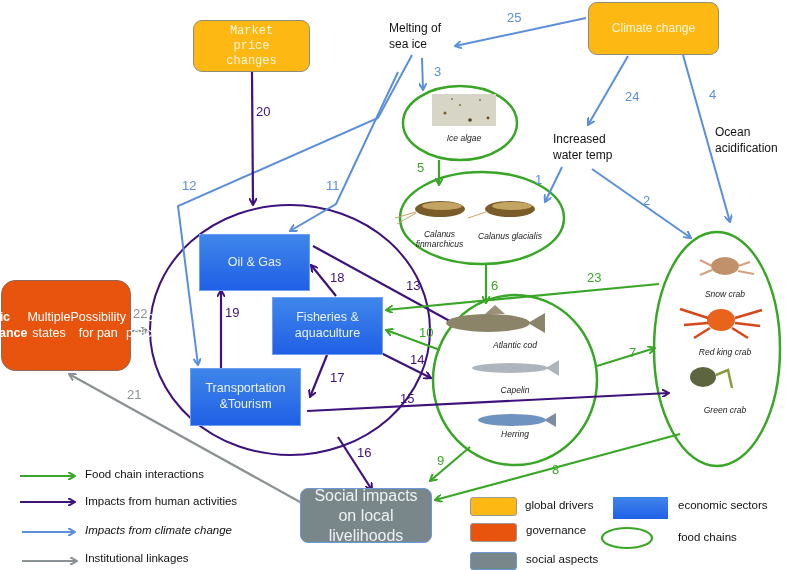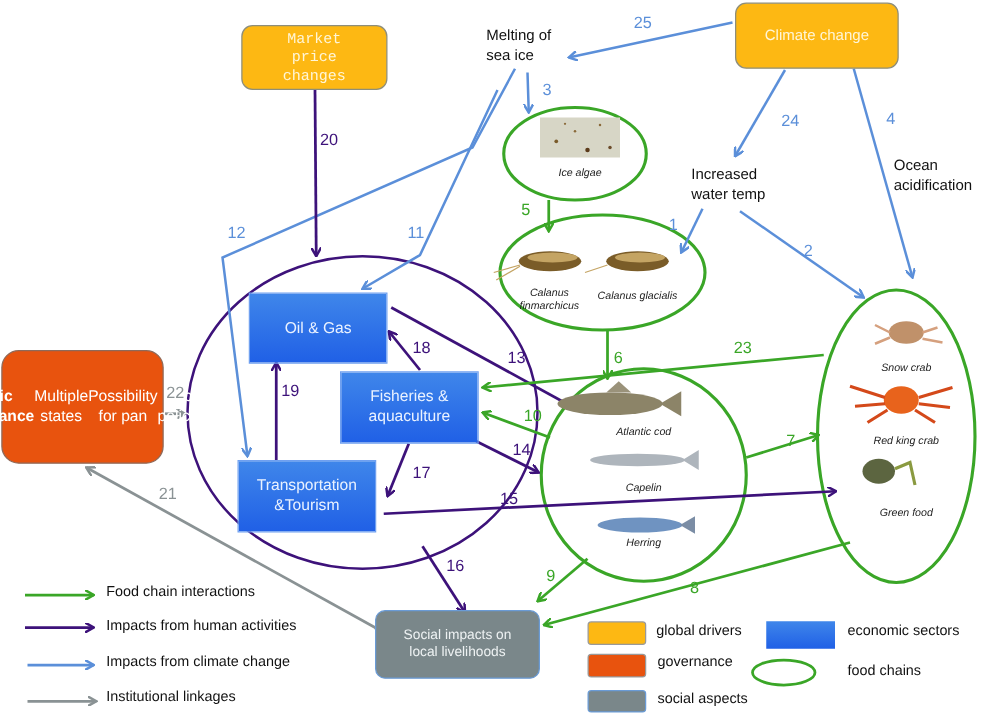--- a/index.html
+++ b/index.html
@@ -5,21 +5,21 @@
   html, body { margin: 0; padding: 0; background: #ffffff; }
   body { width: 786px; height: 570px; position: relative; overflow: hidden;
          font-family: "Liberation Sans", "DejaVu Sans", sans-serif; }
   #canvas { position: absolute; left: 0; top: 0; width: 786px; height: 570px; }
   .box { position: absolute; display: flex; align-items: center; justify-content: center;
          text-align: center; box-sizing: border-box; line-height: 1.25; }
   .driver { background: #fdb813; border: 1px solid #8e8e7a; border-radius: 9px; color: #fff6d8; font-size: 12px; }
   .gov { background: #e8530e; border: 1px solid #8e6a5a; border-radius: 14px; color: #fff; font-size: 12.5px; flex-direction: row; }
   .gov .b { font-weight: bold; }
   .sector { background: linear-gradient(#3f86ea, #2060e6); border: 1px solid #6fa0f0; color: #eaf2ff; font-size: 12.5px; }
-  .social { background: #7a878a; border: 1px solid #6a9bd6; border-radius: 8px; color: #eef2f3; font-size: 11px; }
+  .social { background: #7a878a; border: 1px solid #6a9bd6; border-radius: 8px; color: #eef2f3; font-size: 16px; }
   .plain { position: absolute; color: #111; font-size: 12px; line-height: 1.35; }
   .num { position: absolute; font-size: 13px; }
   .n-blue { color: #5b8fd9; }
   .n-purple { color: #3d127a; text-align: right; }
   .n-green { color: #3aa627; }
   .n-grey { color: #8a9294; }
   .cap { position: absolute; font-style: italic; font-size: 8.5px; color: #222; text-align: center; line-height: 1.2; }
   .legend-label { position: absolute; font-size: 11.5px; color: #111; }
   .swatch { position: absolute; box-sizing: border-box; border-radius: 3px; }
 </style>
@@ -175,21 +175,21 @@
 </div>
 
 <div class="cap" style="left:432px;top:133px;width:64px;">Ice algae</div>
 <div class="cap" style="left:412px;top:229px;width:55px;">Calanus finmarchicus</div>
 <div class="cap" style="left:470px;top:231px;width:80px;">Calanus glacialis</div>
 <div class="cap" style="left:480px;top:340px;width:70px;">Atlantic cod</div>
 <div class="cap" style="left:485px;top:385px;width:60px;">Capelin</div>
 <div class="cap" style="left:485px;top:429px;width:60px;">Herring</div>
 <div class="cap" style="left:690px;top:289px;width:70px;">Snow crab</div>
 <div class="cap" style="left:690px;top:347px;width:70px;">Red king crab</div>
-<div class="cap" style="left:690px;top:405px;width:70px;">Green food</div>
+<div class="cap" style="left:690px;top:405px;width:70px;">Green crab</div>
 
 <div class="num n-blue" style="left:507px;top:10px;">25</div>
 <div class="num n-blue" style="left:434px;top:64px;">3</div>
 <div class="num n-blue" style="left:625px;top:89px;">24</div>
 <div class="num n-blue" style="left:709px;top:87px;">4</div>
 <div class="num n-blue" style="left:535px;top:172px;">1</div>
 <div class="num n-blue" style="left:643px;top:193px;">2</div>
 <div class="num n-blue" style="left:326px;top:178px;">11</div>
 <div class="num n-blue" style="left:182px;top:178px;">12</div>
 <div class="num n-purple" style="left:256px;top:104px;">20</div>
@@ -205,21 +205,21 @@
 <div class="num n-green" style="left:587px;top:270px;">23</div>
 <div class="num n-green" style="left:419px;top:325px;">10</div>
 <div class="num n-green" style="left:629px;top:345px;">7</div>
 <div class="num n-green" style="left:437px;top:453px;">9</div>
 <div class="num n-green" style="left:552px;top:462px;">8</div>
 <div class="num n-grey" style="left:133px;top:306px;">22</div>
 <div class="num n-grey" style="left:127px;top:387px;">21</div>
 
 <div class="legend-label" style="left:85px;top:468px;">Food chain interactions</div>
 <div class="legend-label" style="left:85px;top:495px;">Impacts from human activities</div>
-<div class="legend-label" style="left:85px;top:524px;">Impacts from climate change</div>
+<div class="legend-label" style="left:85px;top:524px;font-style:italic;">Impacts from climate change</div>
 <div class="legend-label" style="left:85px;top:552px;">Institutional linkages</div>
 
 <div class="swatch" style="left:470px;top:497px;width:47px;height:19px;background:#fdb813;border:1px solid #999;"></div>
 <div class="legend-label" style="left:525px;top:499px;">global drivers</div>
 <div class="swatch" style="left:470px;top:523px;width:47px;height:19px;background:#e8530e;border:1px solid #999;"></div>
 <div class="legend-label" style="left:526px;top:524px;">governance</div>
 <div class="swatch" style="left:470px;top:552px;width:47px;height:18px;background:#7a878a;border:1px solid #6a9bd6;"></div>
 <div class="legend-label" style="left:526px;top:553px;">social aspects</div>
 <div class="swatch" style="left:613px;top:497px;width:55px;height:22px;background:linear-gradient(#3f86ea,#2060e6);border-radius:0;"></div>
 <div class="legend-label" style="left:678px;top:499px;">economic sectors</div>

